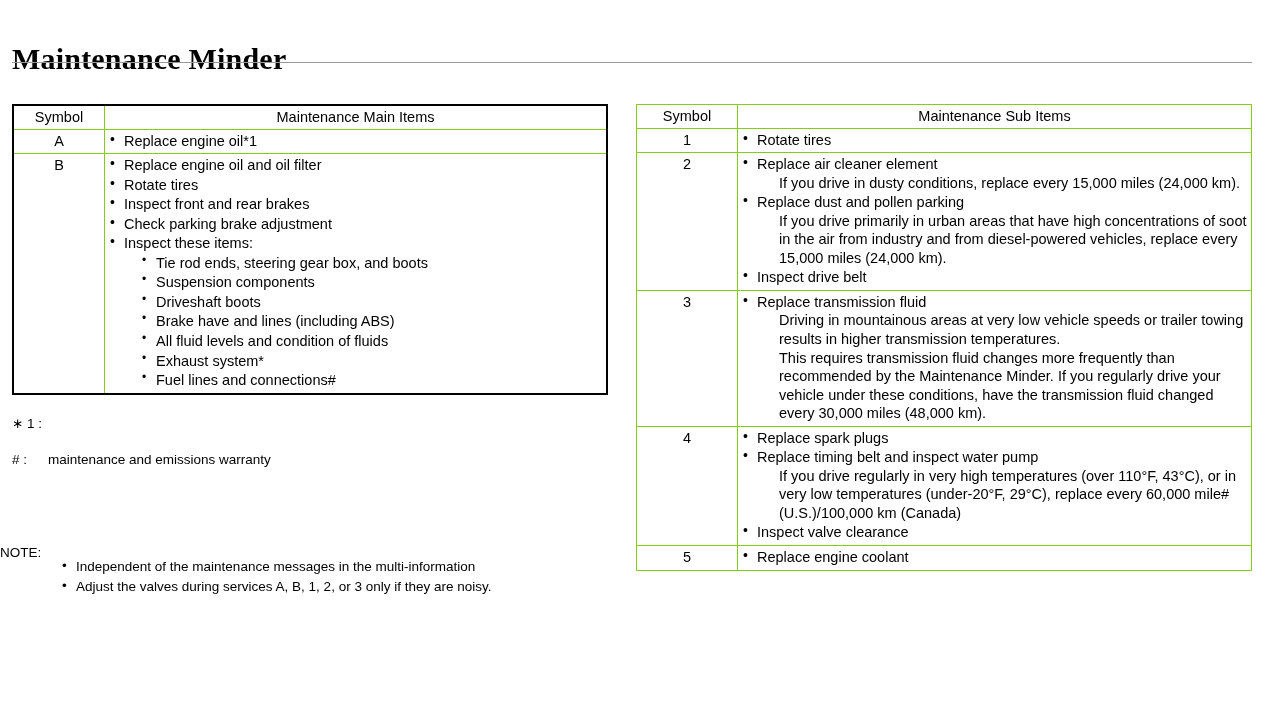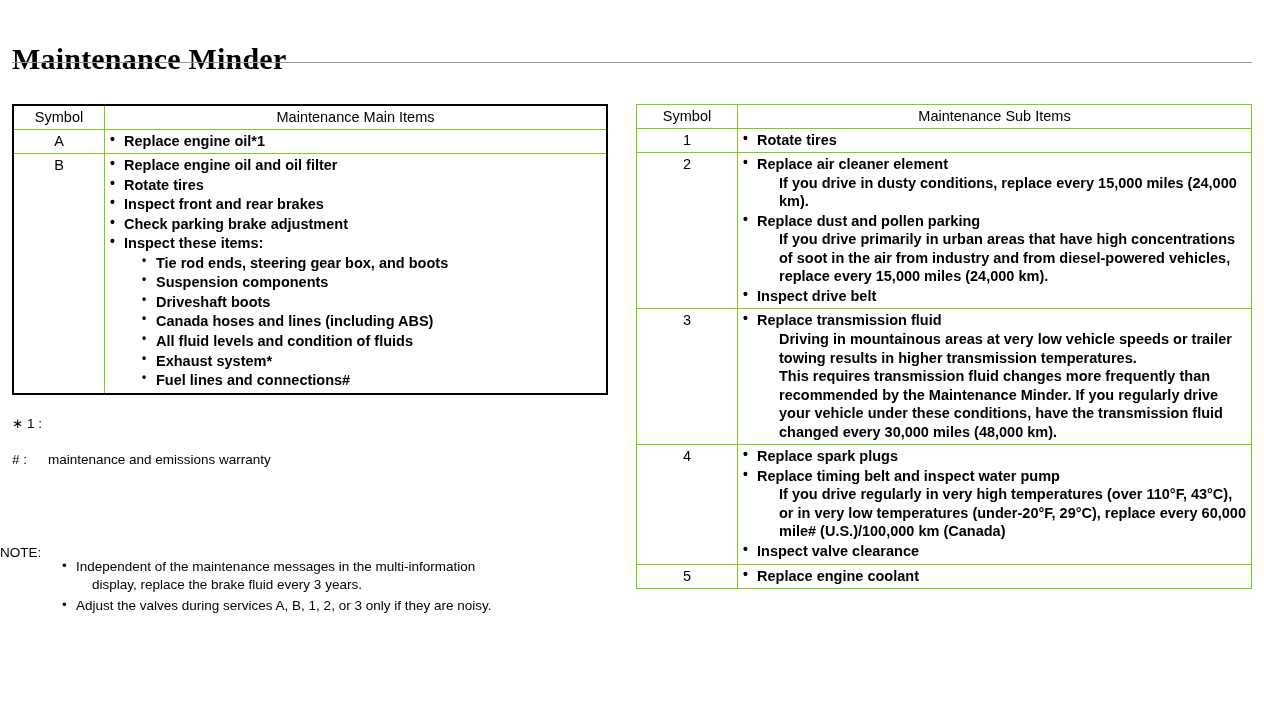--- a/index.html
+++ b/index.html
@@ -80,21 +80,20 @@
   }
   ul.items {
     list-style: none;
     margin: 0;
     padding: 0;
   }
   ul.items > li {
     position: relative;
     padding-left: 15px;
     margin: 0 0 1px 0;
-    font-weight: bold;
   }
   ul.items > li::before {
     content: "\2022";
     position: absolute;
     left: 1px;
     top: -1px;
     font-size: 14px;
   }
   ul.sub {
     list-style: none;
@@ -219,21 +218,21 @@
           </li>
           <li>
             <span>Check parking brake adjustment</span>
           </li>
           <li>
             <span>Inspect these items:</span>
             <ul class="sub">
               <li>Tie rod ends, steering gear box, and boots</li>
               <li>Suspension components</li>
               <li>Driveshaft boots</li>
-              <li>Canada hoses and lines (including ABS)</li>
+              <li>Brake have and lines (including ABS)</li>
               <li>All fluid levels and condition of fluids</li>
               <li>Exhaust system*</li>
               <li>Fuel lines and connections#</li>
             </ul>
           </li>
         </ul>
       </td>
     </tr>
   </tbody>
     </table>
@@ -252,21 +251,20 @@
       <span>maintenance and emissions warranty</span>
     </div>
   </div>
 </div>
 
 <div class="note-block">
   <div class="nb-head">NOTE:</div>
   <ul class="nb-list">
     <li>
       <span>Independent of the maintenance messages in the multi-information</span>
-      <span class="cont">display, replace the brake fluid every 3 years.</span>
     </li>
     <li>
       <span>Adjust the valves during services A, B, 1, 2, or 3 only if they are noisy.</span>
     </li>
   </ul>
 </div>
 
 <div class="right-col">
   <table class="mm">
     <tbody>

